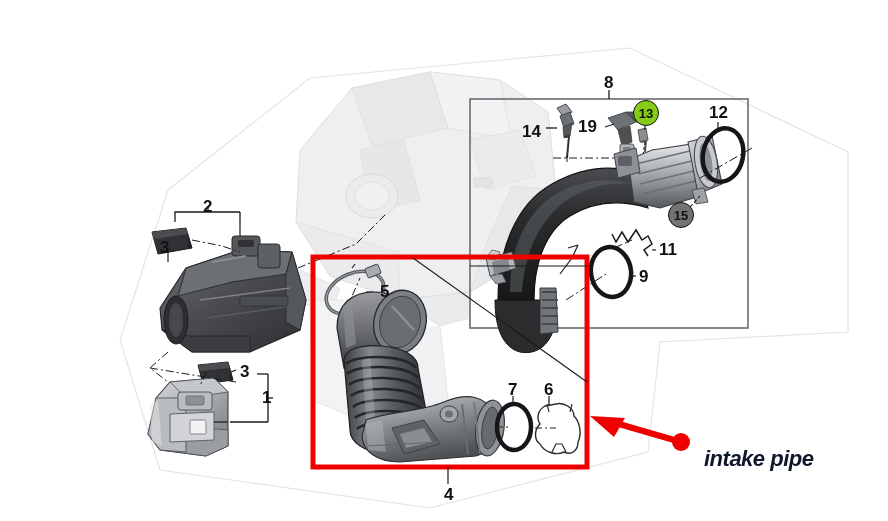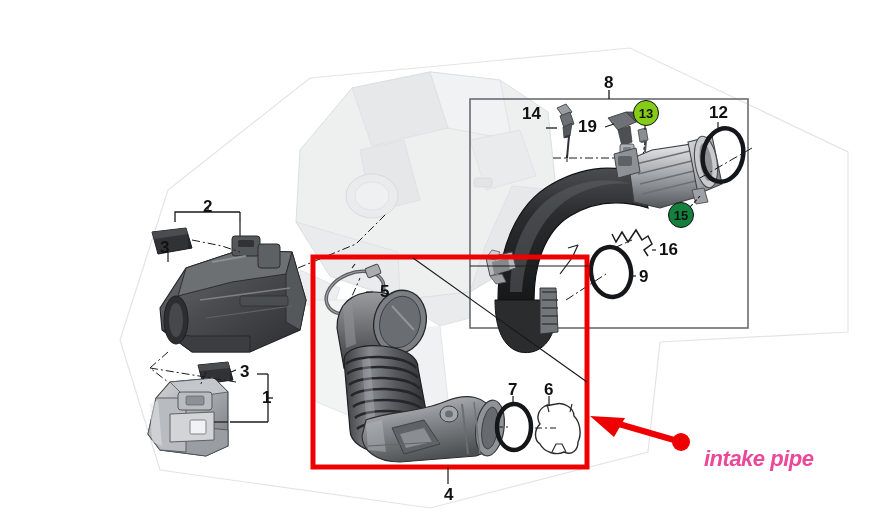--- a/index.html
+++ b/index.html
@@ -6,21 +6,21 @@
   body{width:888px;height:521px;overflow:hidden;
        font-family:"Liberation Sans","DejaVu Sans",sans-serif;}
   #stage{position:relative;width:888px;height:521px;background:#fff;}
   #stage svg{position:absolute;left:0;top:0;}
   .lbl{position:absolute;font-weight:bold;color:#111;
        font-family:"Liberation Sans","DejaVu Sans",sans-serif;
        font-size:17px;line-height:1;white-space:nowrap;}
   .clbl{position:absolute;font-weight:bold;color:#111;
        font-family:"Liberation Sans","DejaVu Sans",sans-serif;
        font-size:13px;line-height:1;white-space:nowrap;}
-  .annot{position:absolute;color:#ec4899;font-weight:bold;font-style:italic;
+  .annot{position:absolute;color:#0f172a;font-weight:bold;font-style:italic;
        font-family:"Liberation Sans","DejaVu Sans",sans-serif;
        font-size:22px;letter-spacing:-0.5px;white-space:nowrap;}
 </style>
 </head>
 <body>
 
 <div id="stage">
 
 <svg width="888" height="521" viewBox="0 0 888 521">
   <defs>
@@ -367,26 +367,26 @@
 <div class="lbl" style="left:203px;top:198px;">2</div>
 <div class="lbl" style="left:160px;top:239px;">3</div>
 <div class="lbl" style="left:240px;top:363px;">3</div>
 <div class="lbl" style="left:444px;top:486px;">4</div>
 <div class="lbl" style="left:380px;top:283px;">5</div>
 <div class="lbl" style="left:544px;top:381px;">6</div>
 <div class="lbl" style="left:508px;top:381px;">7</div>
 <div class="lbl" style="left:604px;top:74px;">8</div>
 <div class="lbl" style="left:639px;top:268px;">9</div>
 <div class="lbl" style="left:709px;top:104px;">12</div>
-<div class="lbl" style="left:659px;top:241px;">16</div>
+<div class="lbl" style="left:659px;top:241px;">11</div>
 <div class="lbl" style="left:578px;top:118px;">19</div>
-<div class="lbl" style="left:522px;top:105px;">14</div>
+<div class="lbl" style="left:522px;top:123px;">14</div>
 
 <div style="position:absolute;left:633px;top:100px;width:24px;height:24px;border:1.6px solid #111;border-radius:50%;background:#84cc16;">
   <div class="clbl" style="left:0;top:0;width:24px;height:24px;display:flex;align-items:center;justify-content:center;">13</div>
 </div>
-<div style="position:absolute;left:668px;top:202px;width:24px;height:24px;border:1.6px solid #111;border-radius:50%;background:#15803d;">
+<div style="position:absolute;left:668px;top:202px;width:24px;height:24px;border:1.6px solid #111;border-radius:50%;background:#737373;">
   <div class="clbl" style="left:0;top:0;width:24px;height:24px;display:flex;align-items:center;justify-content:center;">15</div>
 </div>
 
 <div class="annot" style="left:704px;top:446px;">intake pipe</div>
 
 </div>
 
 </body></html>

